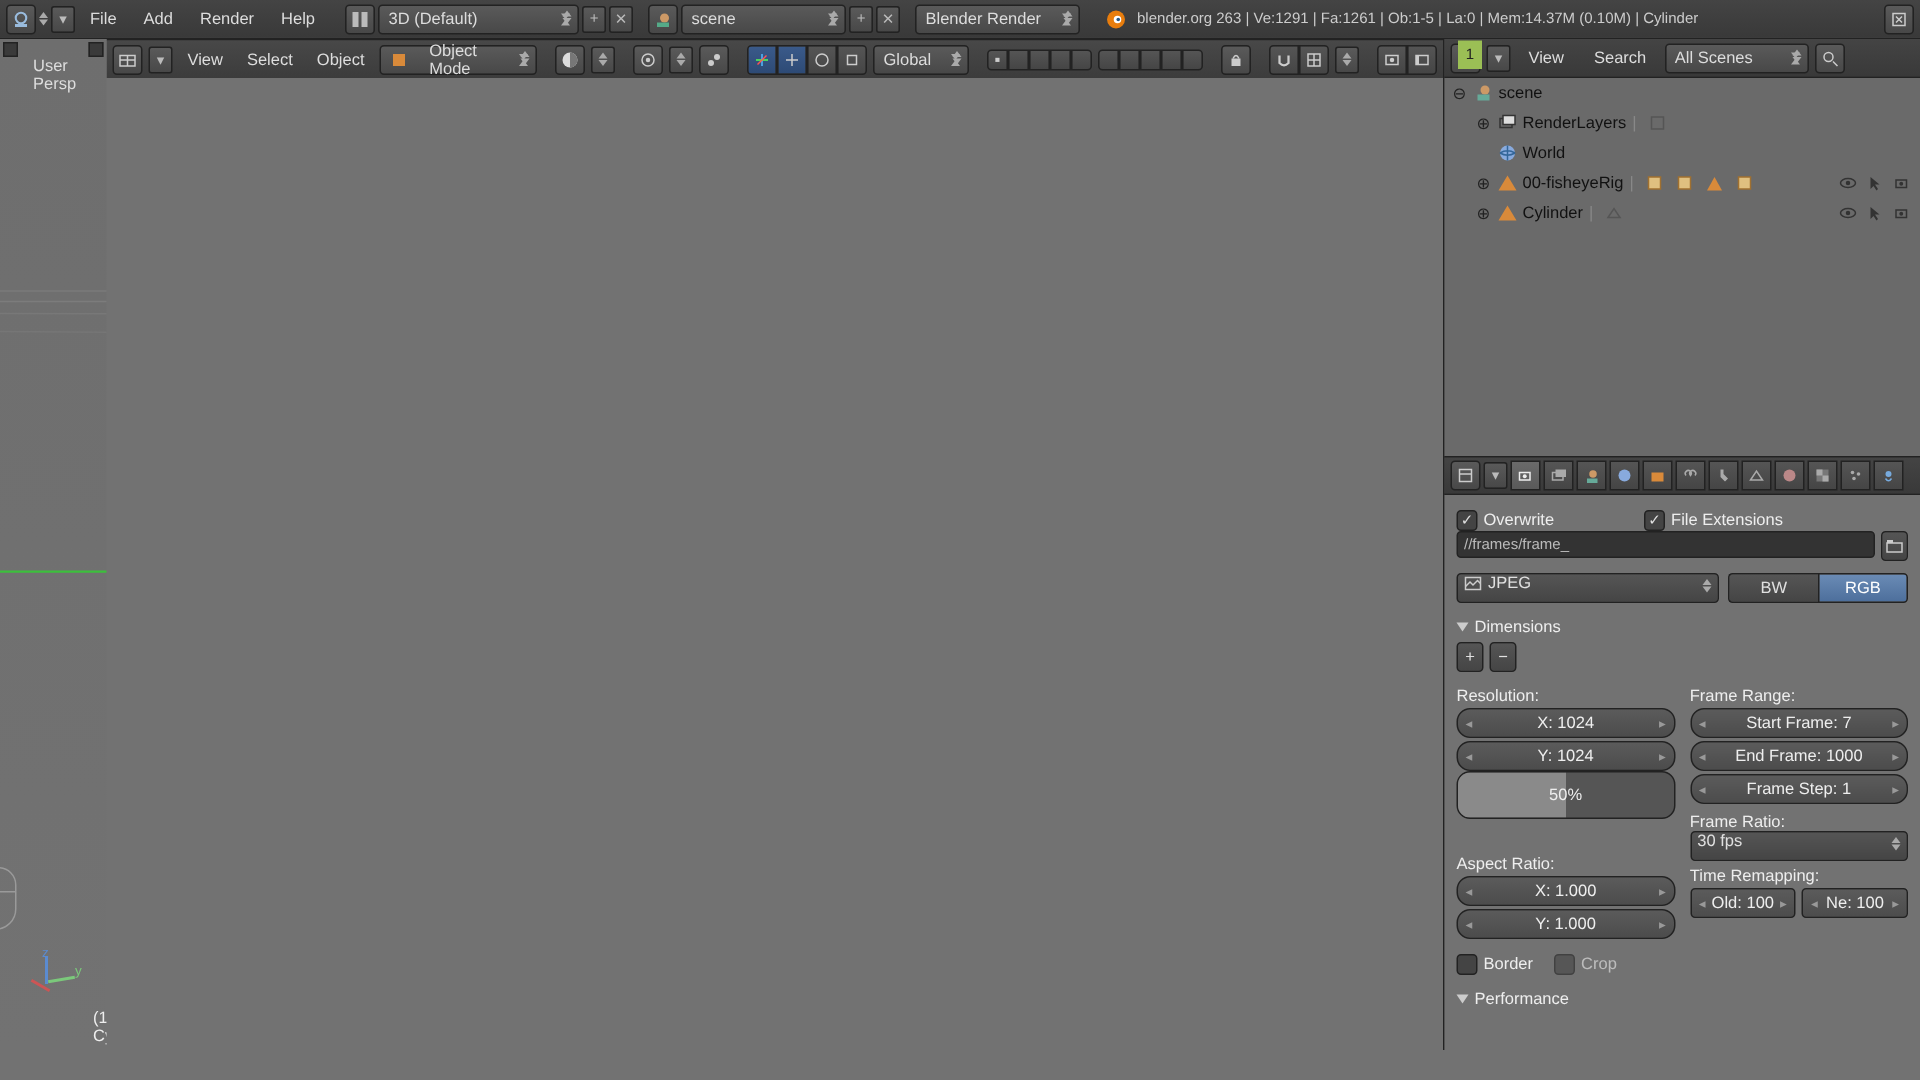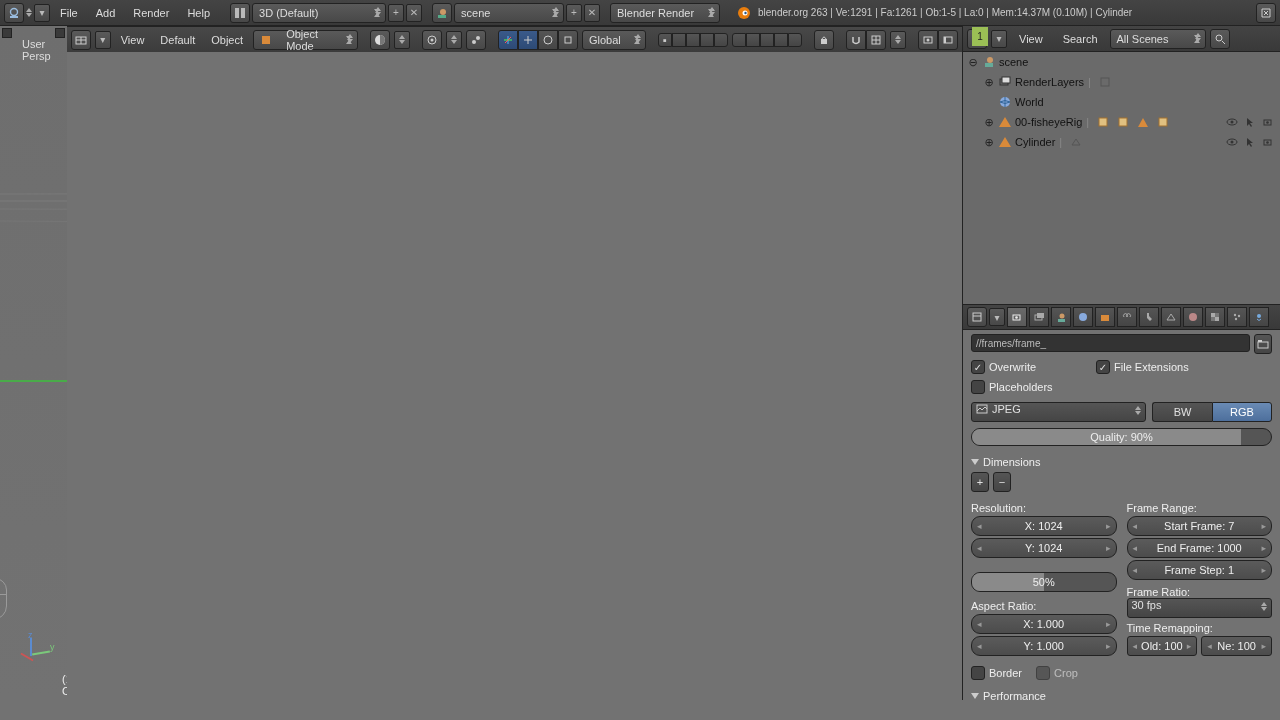--- a/index.html
+++ b/index.html
@@ -241,21 +241,21 @@
     <div class="vp-header">
       <div class="icon-btn">
         <svg width="12" height="12">
             <rect x="1" y="3" width="10" height="7" fill="none" stroke="#ccc"></rect>
             <line x1="1" y1="6" x2="11" y2="6" stroke="#ccc"></line>
             <line x1="6" y1="3" x2="6" y2="10" stroke="#ccc"></line>
           </svg>
       </div>
       <div class="mini-btn">▾</div>
       <div class="menu-item">View</div>
-      <div class="menu-item">Default</div>
+      <div class="menu-item">Select</div>
       <div class="menu-item">Object</div>
       <div class="dropdown" style="width:105px">
         <svg width="12" height="12">
             <rect x="2" y="2" width="8" height="8" fill="#d98a3a"></rect>
           </svg>
         <span style="margin-left:16px">Object Mode</span>
         <span class="dd-arrows"></span>
       </div>
       <div style="width:4px"></div>
       <div class="icon-btn">
@@ -585,61 +585,53 @@
         </div>
       <div class="tab-icon">
           <svg width="12" height="12">
             <circle cx="6" cy="5" r="2" fill="#7ad"></circle>
             <path d="M4 8 Q6 11 8 8" fill="none" stroke="#7ad"></path>
           </svg>
         </div>
     </div>
 
     <div class="props-body">
-      <div style="display:flex;gap:4px">
-        <div class="path-field" style="flex:1">//frames/frame_</div>
-        <div class="square-btn">
-            <svg width="12" height="12">
-              <rect x="1" y="4" width="10" height="6" fill="none" stroke="#ccc"></rect>
-              <rect x="1" y="2" width="4" height="2" fill="#ccc"></rect>
-            </svg>
-          </div>
-      </div>
       <div style="display:flex;gap:60px">
         <div class="check-row">
             <div class="check on"></div>
             <span>Overwrite</span>
           </div>
         <div class="check-row">
             <div class="check on"></div>
             <span>File Extensions</span>
           </div>
       </div>
-      <div class="check-row">
-          <div class="check"></div>
-          <span>Placeholders</span>
-        </div>
+      <div style="display:flex;gap:4px">
+        <div class="path-field" style="flex:1">//frames/frame_</div>
+        <div class="square-btn">
+            <svg width="12" height="12">
+              <rect x="1" y="4" width="10" height="6" fill="none" stroke="#ccc"></rect>
+              <rect x="1" y="2" width="4" height="2" fill="#ccc"></rect>
+            </svg>
+          </div>
+      </div>
 
       <div class="select-row">
         <div class="wide-dd">
           <svg width="12" height="12">
               <rect x="1" y="2" width="10" height="8" fill="none" stroke="#ccc"></rect>
               <path d="M1 8 L4 5 L6 7 L9 4 L11 6" fill="none" stroke="#ccc"></path>
             </svg>
           <span>JPEG</span>
           <span class="dd-arrows"></span>
         </div>
         <div style="display:flex">
           <div class="btn-toggle left">BW</div>
           <div class="btn-toggle right active">RGB</div>
         </div>
-      </div>
-      <div class="slider">
-        <div class="fill"></div>
-        <div class="label">Quality: 90%</div>
       </div>
 
       <div class="panel-hdr">
         <div class="tri"></div>
         <span>Dimensions</span>
       </div>
       <div class="panel-body">
         <div style="display:flex;gap:4px">
           <div class="square-btn">+</div>
           <div class="square-btn">−</div>
@@ -650,25 +642,25 @@
             <div class="num-field">
                 <span class="lar">◂</span>
                 <span>X: 1024</span>
                 <span class="rar">▸</span>
               </div>
             <div class="num-field">
                 <span class="lar">◂</span>
                 <span>Y: 1024</span>
                 <span class="rar">▸</span>
               </div>
-            <div class="slider" style="margin-top:14px;height:20px;border-radius:9px">
+            <div class="slider" style="margin-top:0;height:32px;border-radius:9px">
                 <div class="fill" style="width:50%"></div>
                 <div class="label">50%</div>
               </div>
-            <div class="section-label" style="margin-top:8px">Aspect Ratio:</div>
+            <div class="section-label" style="margin-top:24px">Aspect Ratio:</div>
             <div class="num-field">
                 <span class="lar">◂</span>
                 <span>X: 1.000</span>
                 <span class="rar">▸</span>
               </div>
             <div class="num-field">
                 <span class="lar">◂</span>
                 <span>Y: 1.000</span>
                 <span class="rar">▸</span>
               </div>

